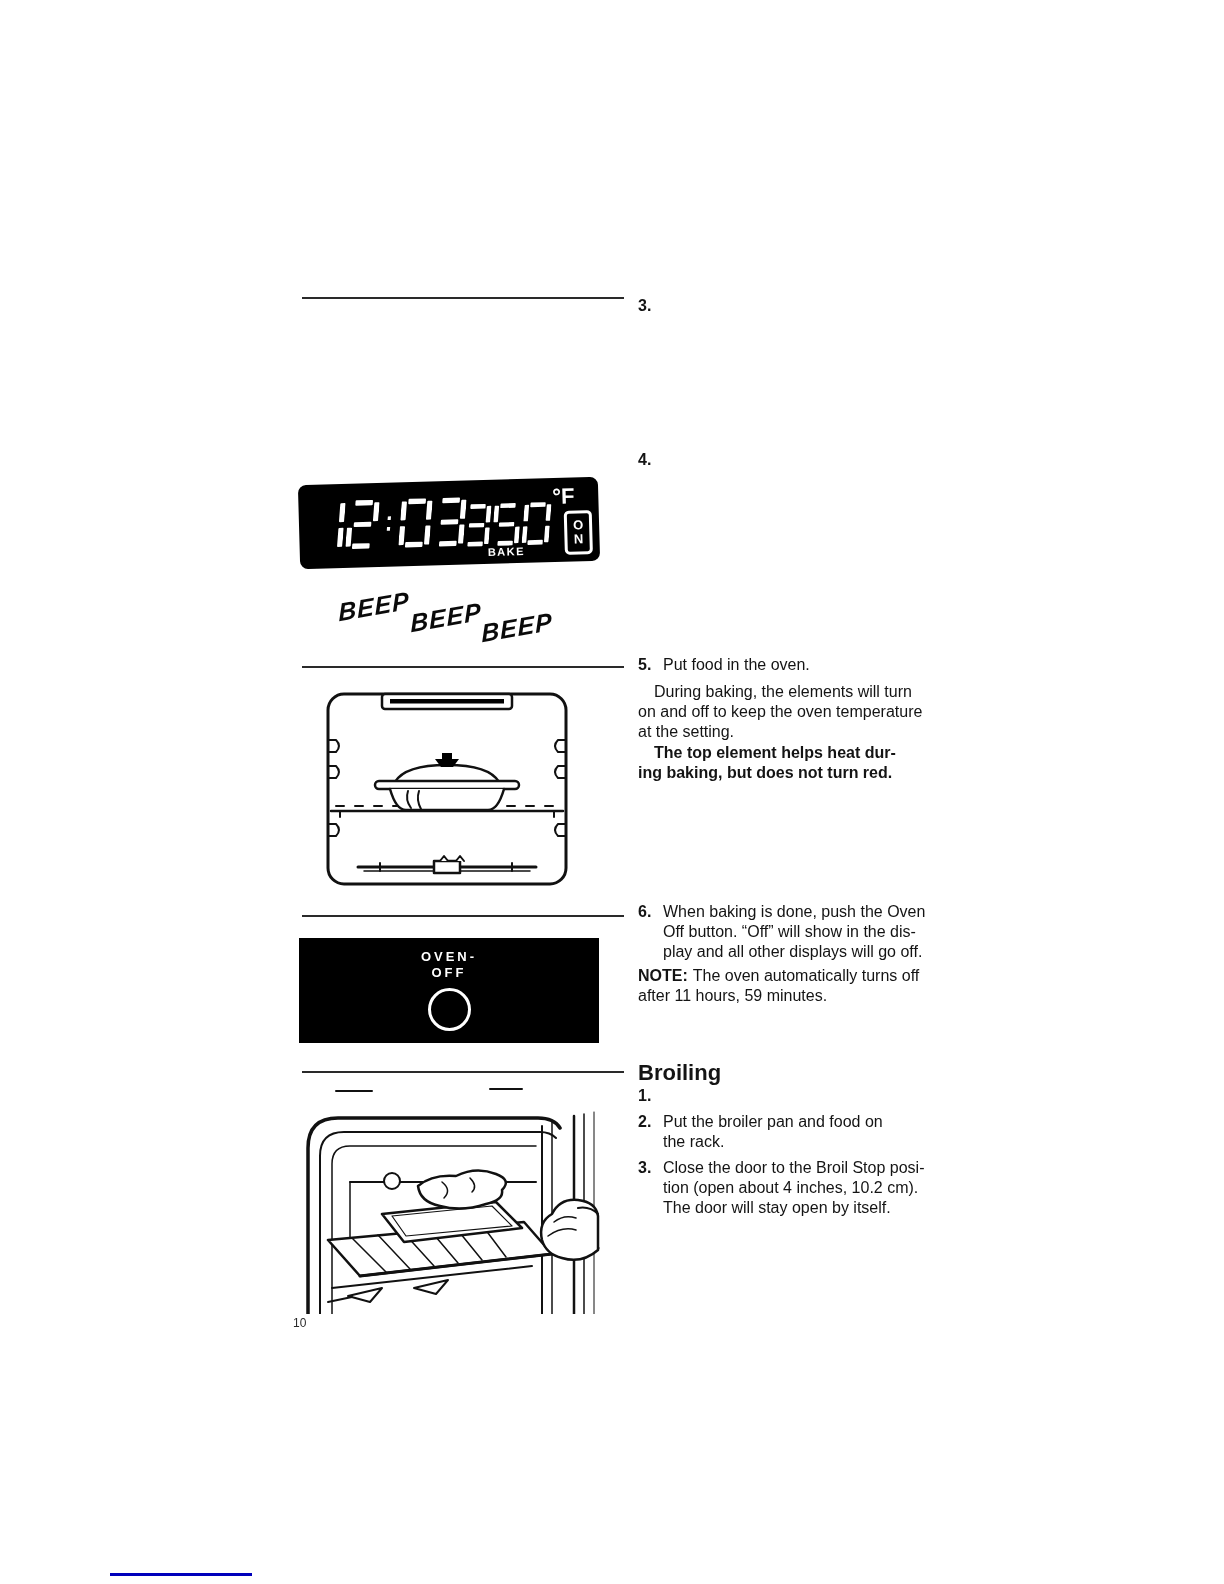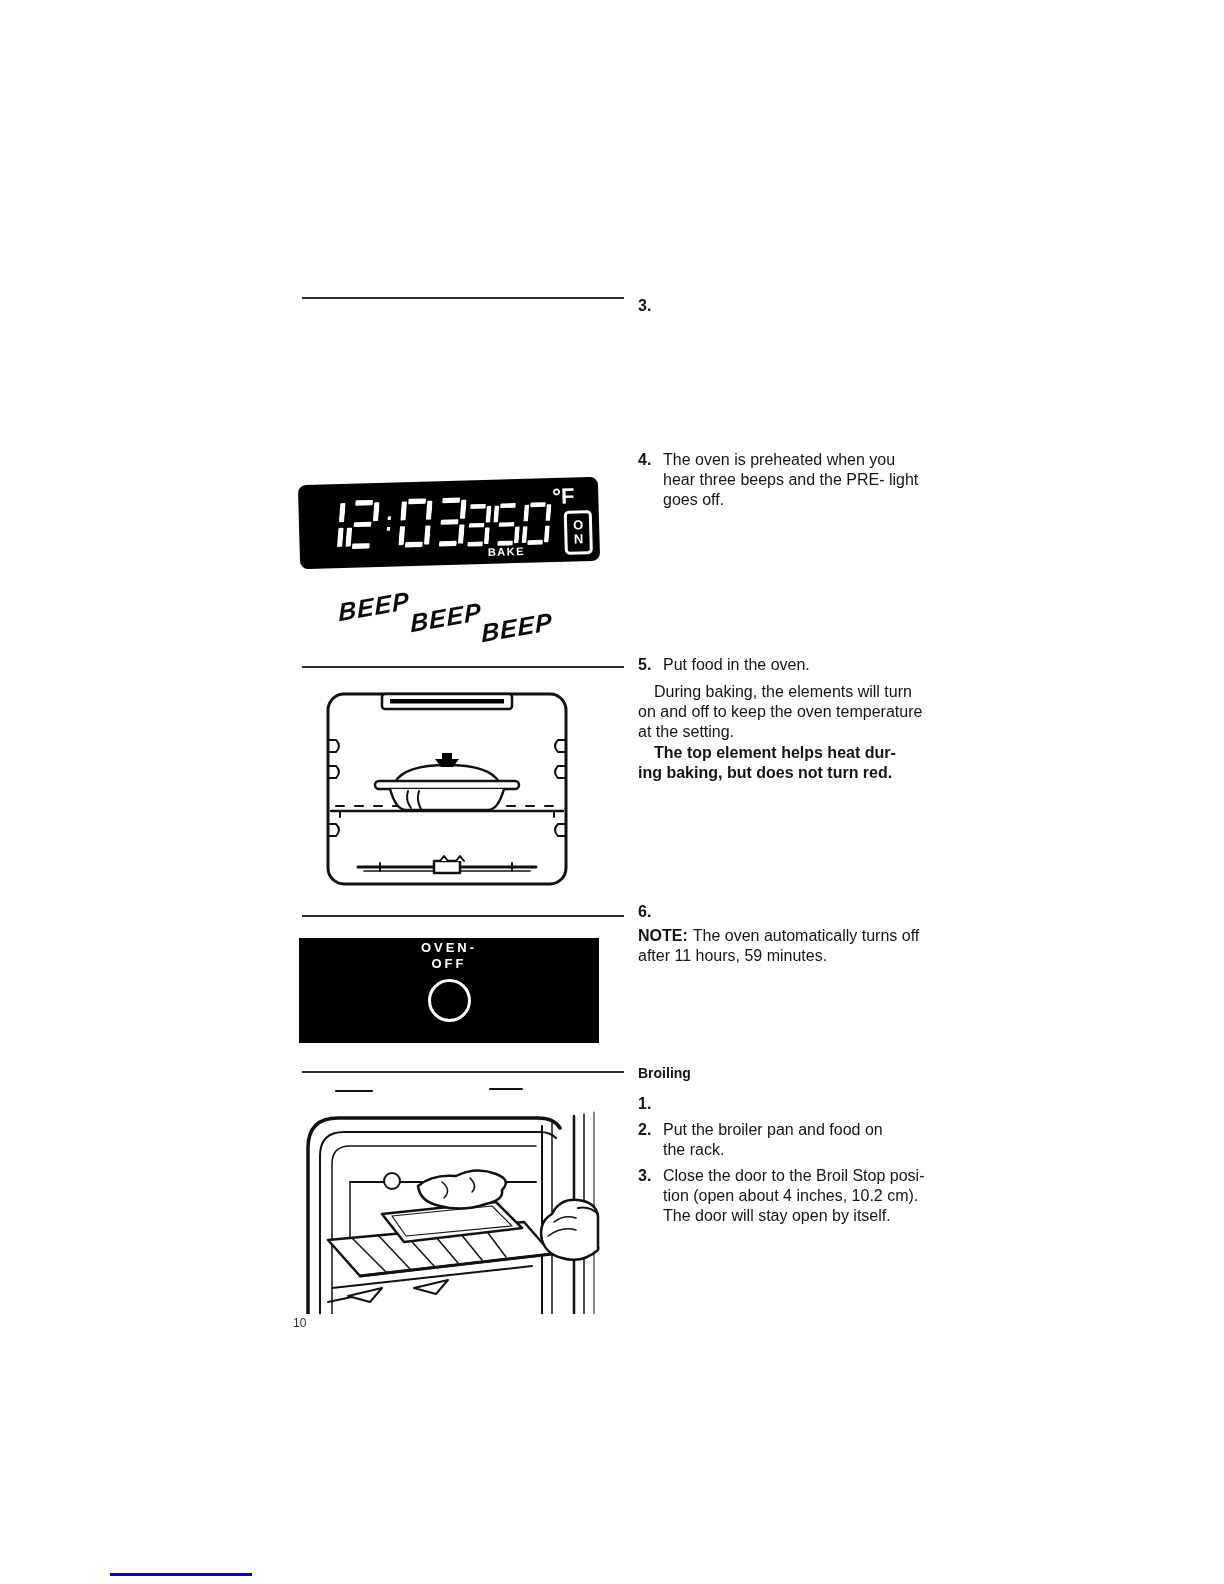--- a/index.html
+++ b/index.html
@@ -13,21 +13,21 @@
   
   .header{position:absolute;left:297px;top:226px;font-size:20px;font-weight:bold;line-height:25px;letter-spacing:.2px;}
 
   
   .rule{position:absolute;left:302px;width:322px;height:2px;background:#2a2a2a;}
   .r1{top:297px}.r2{top:666px}.r3{top:915px}.r4{top:1071px}
 
   
   .panel{position:absolute;left:299px;width:300px;background:#000;color:#fff;box-sizing:border-box;}
   .setknob{top:326px;height:104px;display:flex;flex-direction:column;align-items:center;padding-top:7px;}
-  .ovenoff{top:938px;height:105px;display:flex;flex-direction:column;align-items:center;padding-top:2px;}
+  .ovenoff{top:938px;height:105px;display:flex;flex-direction:column;align-items:center;padding-top:11px;}
   .plabel{font-size:13px;font-weight:bold;letter-spacing:3px;line-height:16px;text-align:center;}
   .circle{width:37px;height:37px;border:3.5px solid #fff;border-radius:50%;margin-top:7px;}
 
   
   .display{top:481px;height:84px;border-radius:8px;transform:rotate(-1.6deg);}
   .segrow{position:absolute;display:flex;gap:3px;}
   .segrow svg{transform:skewX(-6deg);}
   .time{left:14px;top:15px;}
   .temp{left:164px;top:23px;}
   .unit{position:absolute;left:254px;top:6px;font-size:22px;font-weight:bold;color:#fff;}
@@ -49,21 +49,21 @@
   
   .rc{position:absolute;left:638px;width:318px;font-size:16px;line-height:20px;}
   .s3b{top:296px}.s4b{top:450px}.s5b{top:655px}.s6b{top:902px}.brb{top:1063px}
   .item{display:flex;}
   .num{width:25px;font-weight:bold;flex:none;}
   .pre{white-space:pre-line;}
   .para{margin-top:7px;text-indent:16px;}
   .parabold{margin-top:1px;text-indent:16px;font-weight:bold;}
   .noteblk{margin-top:4px;}
   .noteblk b{margin-right:5px;}
-  .brtitle{font-size:14px;font-weight:bold;margin-bottom:11px;}
+  .brtitle{font-size:22px;font-weight:bold;margin-bottom:3px;}
   .gap{margin-top:6px;}
 
   .pagenum{position:absolute;left:293px;top:1316px;font-size:12px;color:#2a2a2a;}
   .bluerule{position:absolute;left:110px;top:1573px;width:142px;height:3px;}
 </style>
 </head>
 <body>
 
 <div class="page">
 
@@ -229,41 +229,41 @@
 
   <div class="rc s3b">
     <div class="item">
       <span class="num">3.</span>
     </div>
   </div>
 
   <div class="rc s4b">
     <div class="item">
       <span class="num">4.</span>
-      <span class="txt pre">The oven is preheated when you
-hear three beeps and the PRE- light
-goes off.</span>
     </div>
   </div>
 
   <div class="rc s5b">
     <div class="item">
       <span class="num">5.</span>
       <span class="txt pre">Put food in the oven.</span>
     </div>
     <div class="para pre">During baking, the elements will turn
 on and off to keep the oven temperature
 at the setting.</div>
     <div class="parabold pre">The top element helps heat dur-
 ing baking, but does not turn red.</div>
   </div>
 
   <div class="rc s6b">
     <div class="item">
       <span class="num">6.</span>
+      <span class="txt pre">When baking is done, push the Oven
+Off button. “Off” will show in the dis-
+play and all other displays will go off.</span>
     </div>
     <div class="noteblk">
       <b>NOTE:</b><span class="pre">The oven automatically turns off
 after 11 hours, 59 minutes.</span>
     </div>
   </div>
 
   <div class="rc brb">
     <div class="brtitle">Broiling</div>
     <div class="item">

